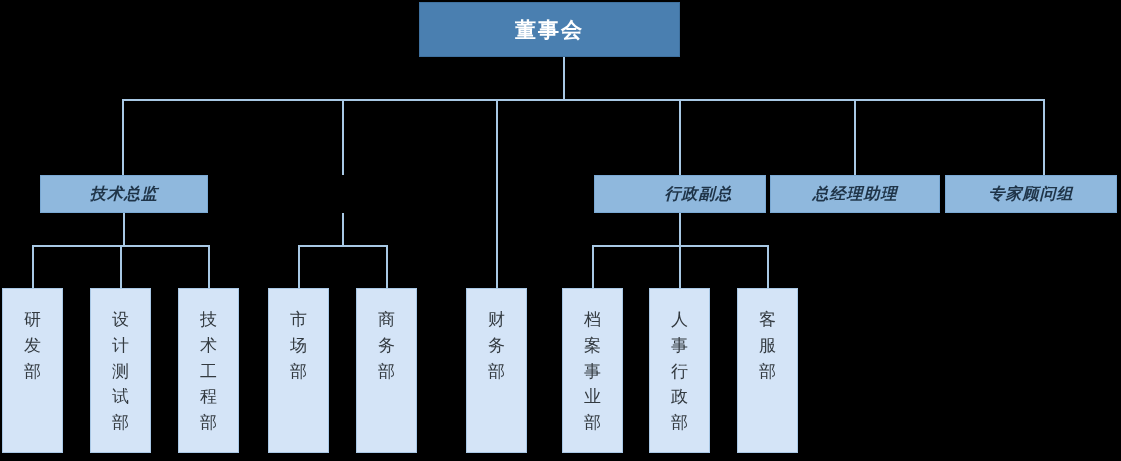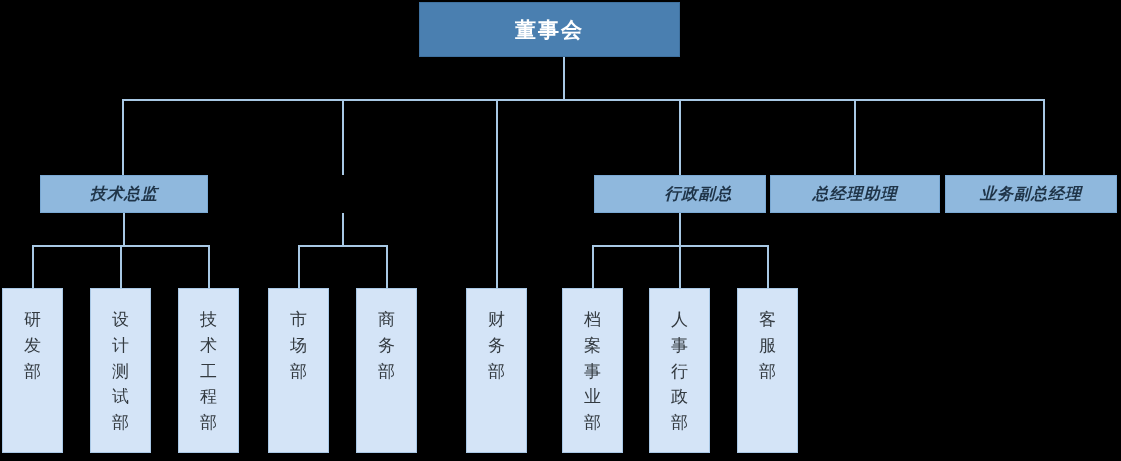--- a/index.html
+++ b/index.html
@@ -93,21 +93,21 @@
   <div class="node level2" style="left:40px; top:175px; width:168px; height:38px;">
     <span>技术总监</span>
   </div>
   <div class="node level2" style="left:594px; top:175px; width:172px; height:38px;padding-left:37px;">
     <span>行政副总</span>
   </div>
   <div class="node level2" style="left:770px; top:175px; width:170px; height:38px;">
     <span>总经理助理</span>
   </div>
   <div class="node level2" style="left:945px; top:175px; width:172px; height:38px;">
-    <span>业务副总经理</span>
+    <span>专家顾问组</span>
   </div>
 
   <div class="ln v" style="left:123px; top:213px; height:33px;"></div>
   <div class="ln h" style="left:32px; top:245px; width:178px;"></div>
   <div class="ln v" style="left:32px; top:245px; height:43px;"></div>
   <div class="ln v" style="left:120px; top:245px; height:43px;"></div>
   <div class="ln v" style="left:208px; top:245px; height:43px;"></div>
 
   <div class="ln v" style="left:342px; top:213px; height:33px;"></div>
   <div class="ln h" style="left:298px; top:245px; width:90px;"></div>

